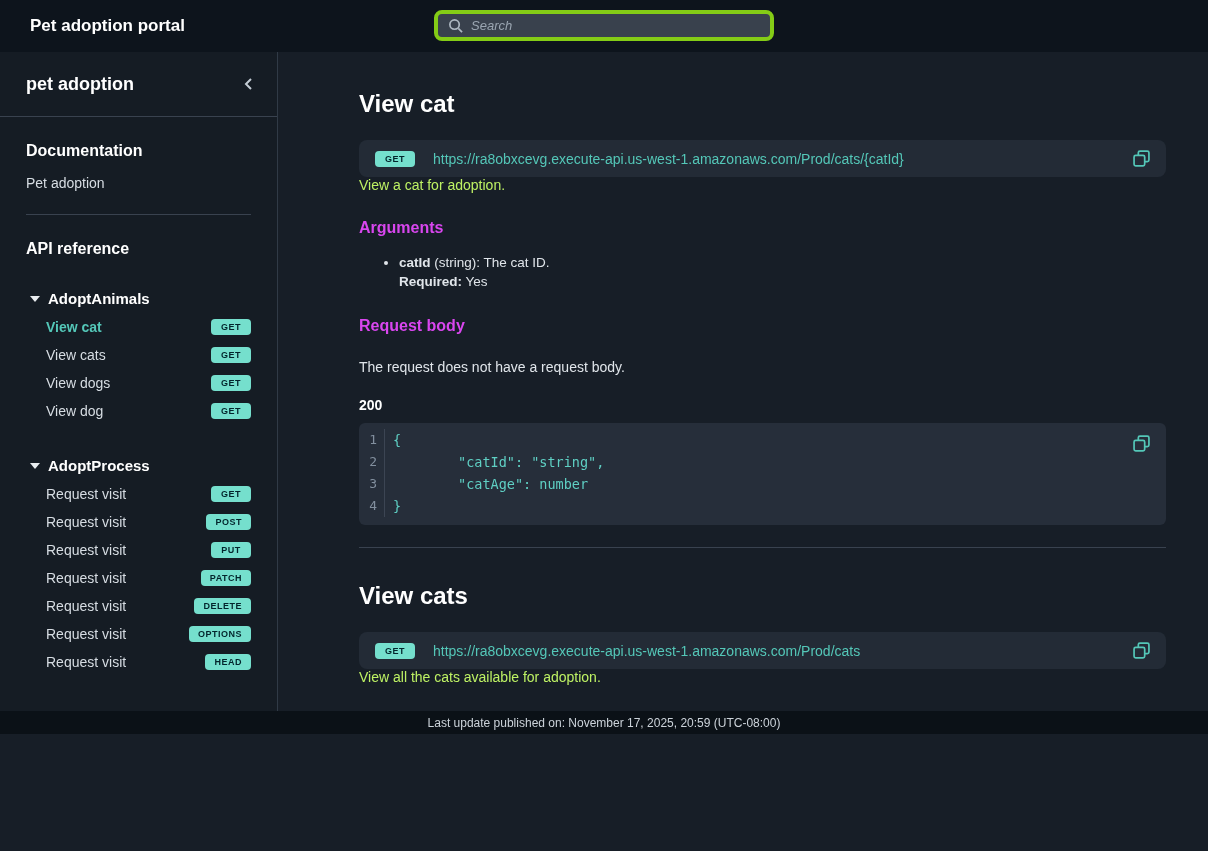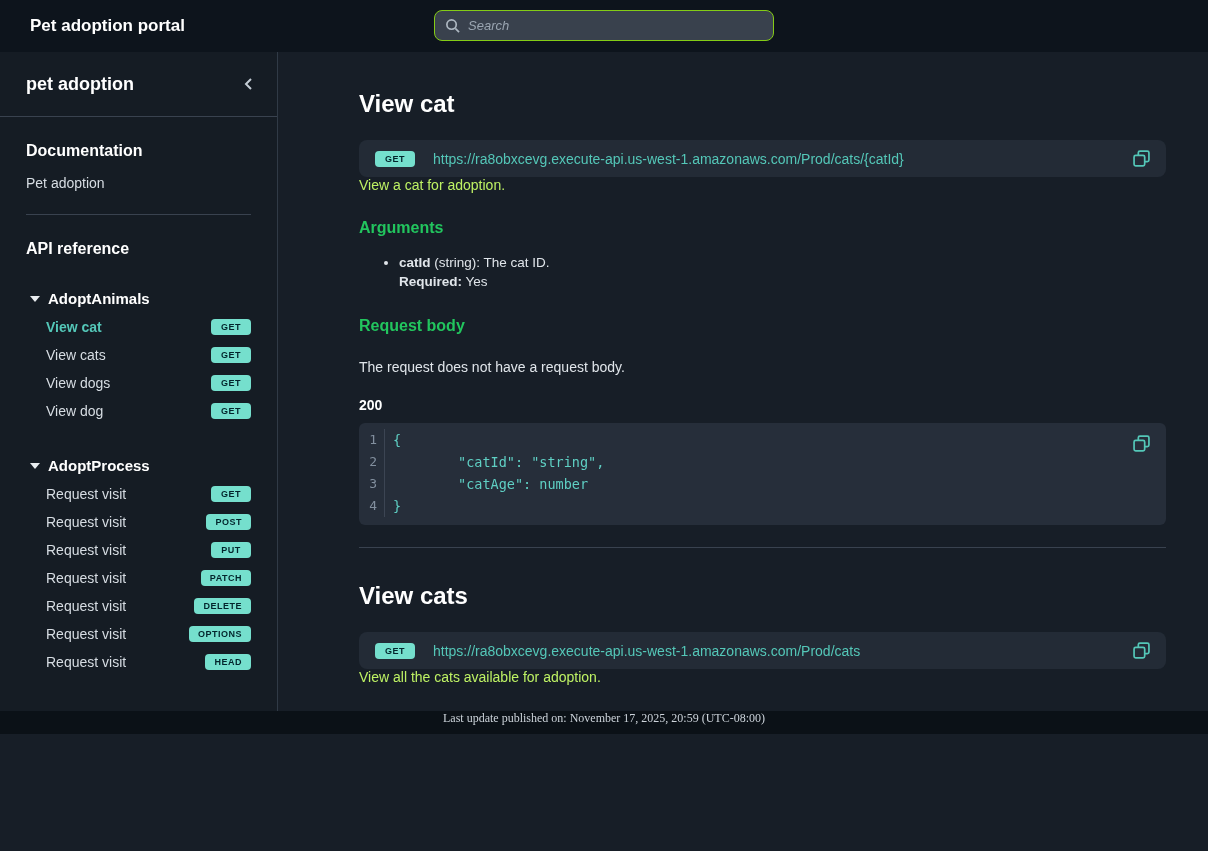--- a/index.html
+++ b/index.html
@@ -22,21 +22,21 @@
     background: #0d141c;
     display: flex; align-items: center;
     position: relative;
     padding: 0 30px;
   }
   .topbar-title { font-size: 17px; font-weight: bold; color: #ffffff; }
   .searchbox {
     position: absolute; left: 50%; top: 10px; transform: translateX(-50%);
     width: 340px; height: 31px;
     background: #39414d;
-    border: 1px solid #84cc16;
+    border: 4px solid #84cc16;
     border-radius: 8px;
     display: flex; align-items: center;
     padding: 0 10px;
   }
   .searchbox svg { flex: 0 0 auto; color: #aeb8c2; }
   .searchbox input {
     flex: 1; margin-left: 8px;
     background: transparent; border: none; outline: none;
     color: #e8ecef; font-size: 13px;
     font-family: "Liberation Sans", sans-serif;
@@ -119,21 +119,21 @@
     text-decoration: none;
     white-space: nowrap; overflow: hidden; text-overflow: ellipsis;
   }
   .copy-btn {
     margin-left: auto;
     background: none; border: none; cursor: pointer;
     color: var(--accent);
     display: flex; align-items: center;
   }
   .op-desc { font-size: 14px; color: #bef264; }
-  .sub-heading { font-size: 16px; font-weight: bold; color: #22c55e; margin-top: 26px; }
+  .sub-heading { font-size: 16px; font-weight: bold; color: #d946ef; margin-top: 26px; }
   .arg-list { margin-top: 16px; padding-left: 40px; }
   .arg-list li { font-size: 13.5px; line-height: 19px; color: #e0e5ea; }
   .b { font-weight: bold; }
   .body-text { font-size: 14px; color: #e0e5ea; margin-top: 24px; }
   .response-code { font-size: 14px; font-weight: bold; color: #ffffff; margin-top: 22px; }
   .code-block {
     margin-top: 10px;
     background: #262e3a;
     border-radius: 6px;
     display: flex;
@@ -157,21 +157,21 @@
     white-space: pre;
   }
   .code-copy { position: absolute; top: 12px; right: 16px; }
   .op-divider { border: none; border-top: 1px solid #39424f; margin-top: 22px; }
   .op-title.second { margin-top: 34px; }
 
   
   .footer {
     flex: 0 0 23px; height: 23px;
     background: #0b1117;
-    display: flex; align-items: flex-start; justify-content: center; font-family: Liberation Serif, serif;
+    display: flex; align-items: center; justify-content: center;
   }
   .footer span { font-size: 12px; color: #ccd3da; }
 </style>
 </head>
 <body>
 
 <div class="page">
 
   <header class="topbar">
     <div class="topbar-title">Pet adoption portal</div>

